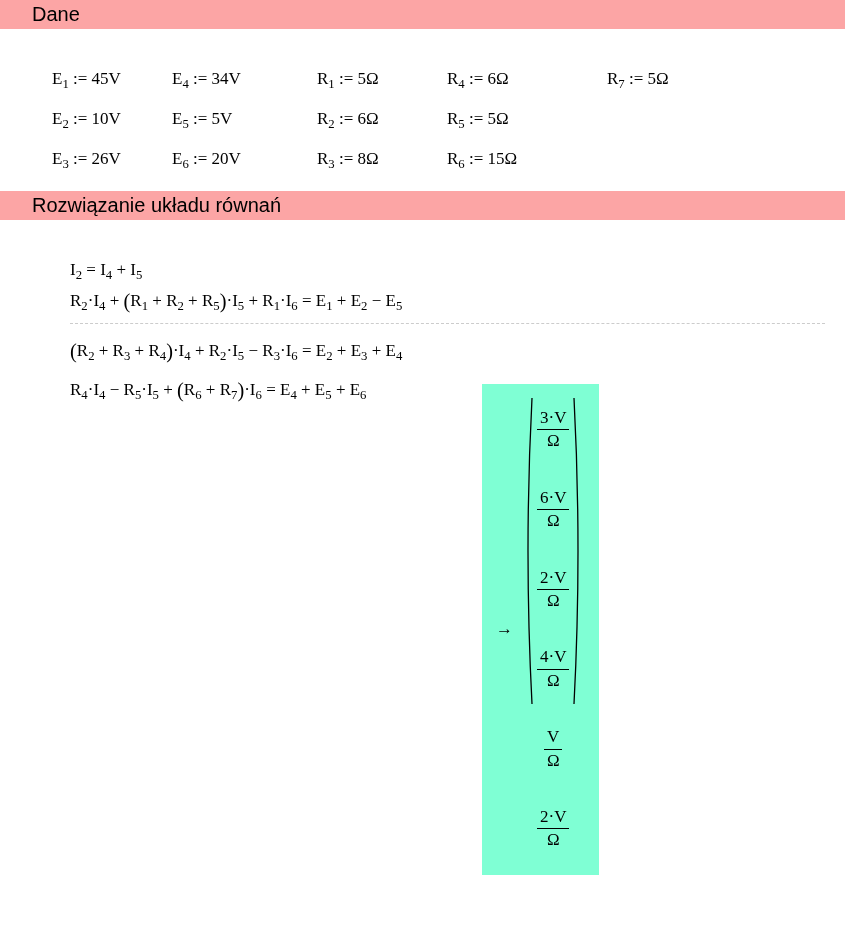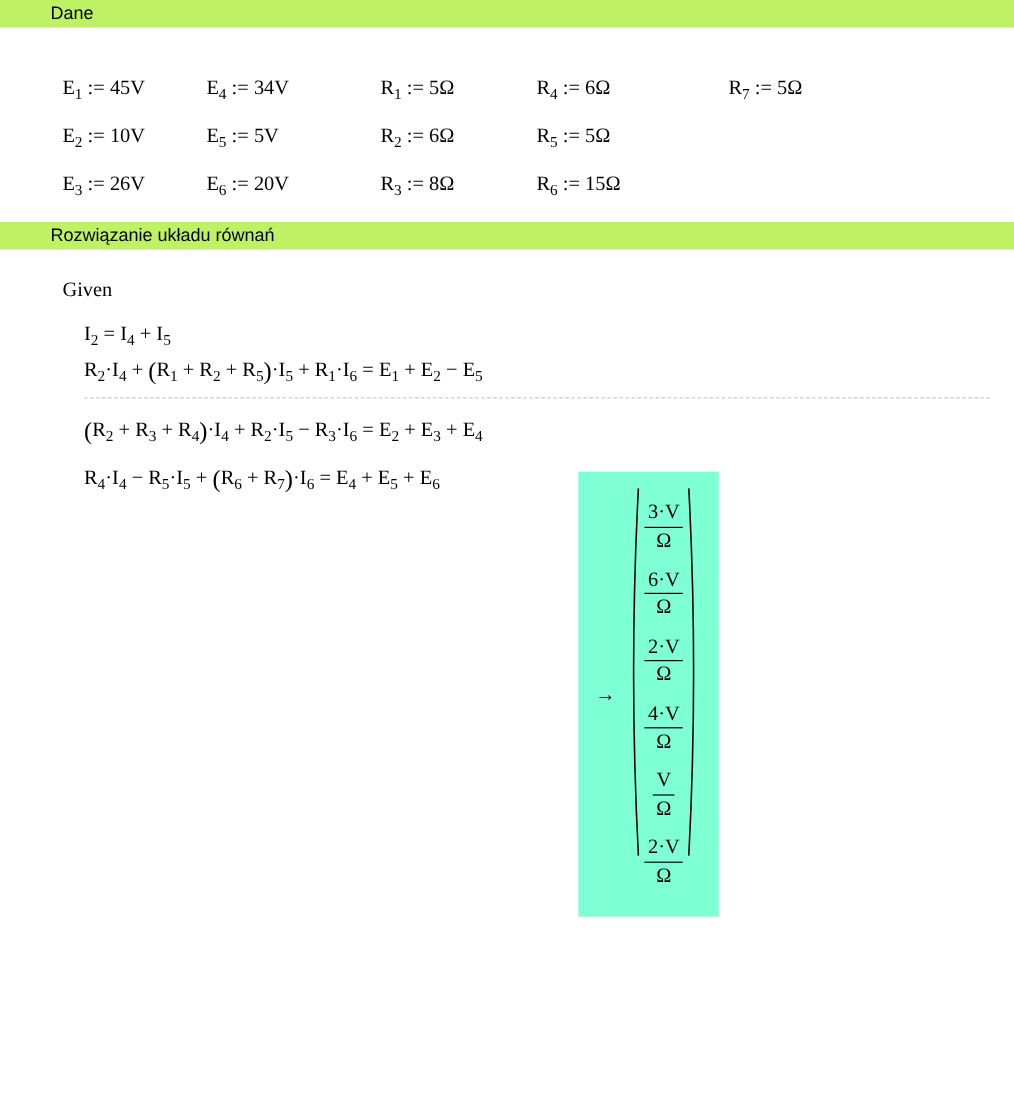--- a/index.html
+++ b/index.html
@@ -4,24 +4,24 @@
 <style>
   body {
     margin: 0;
     padding: 0;
     font-family: "Times New Roman", serif;
     font-size: 17px;
     background: #fff;
     width: 845px;
   }
   .section-header {
-    background: #bef264;
-    padding: 3px 0 3px 42px;
+    background: #fca5a5;
+    padding: 3px 0 3px 32px;
     font-family: Arial, sans-serif;
-    font-size: 15px;
+    font-size: 20px;
     margin: 0;
   }
   .content {
     padding: 12px 20px;
     margin-left: 32px;
   }
   .defs-table {
     border-collapse: collapse;
     margin-top: 18px;
   }
@@ -74,20 +74,21 @@
   }
   .vec {
     display: flex;
     align-items: stretch;
   }
   .vec-col {
     display: flex;
     flex-direction: column;
     justify-content: space-around;
     padding: 6px 0;
+    gap: 24px;
   }
   .vec-cell {
     display: flex;
     flex-direction: column;
     align-items: center;
     margin: 6px 4px;
     line-height: 1.2;
   }
   .frac-top {
     border-bottom: 1px solid #000;
@@ -142,21 +143,20 @@
     </tr>
   </tbody>
     </table>
 </div>
 
 <div class="section-header">
   <span>Rozwiązanie układu równań</span>
 </div>
 
 <div class="content given-block">
-  <div>Given</div>
 
   <div class="eqs">
 
 
     <div class="eq-row">
       <span>I</span><sub>2</sub><span> = </span><span>I</span><sub>4</sub><span> + </span><span>I</span><sub>5</sub>
     </div>
 
 
     <div class="eq-row">

